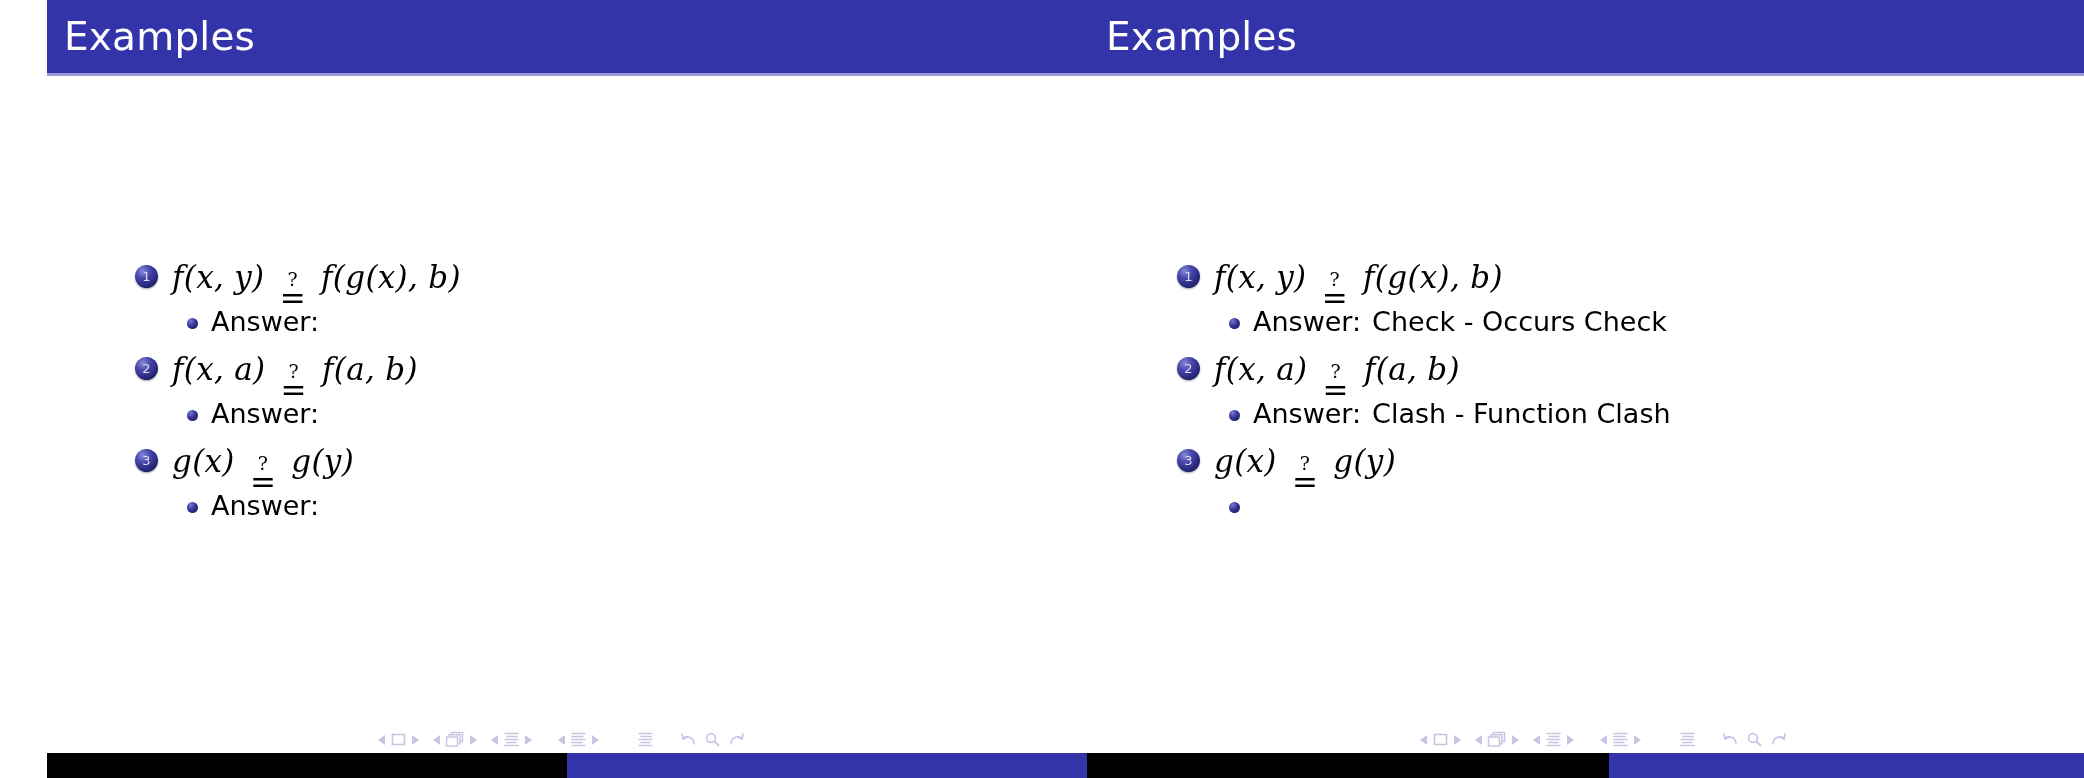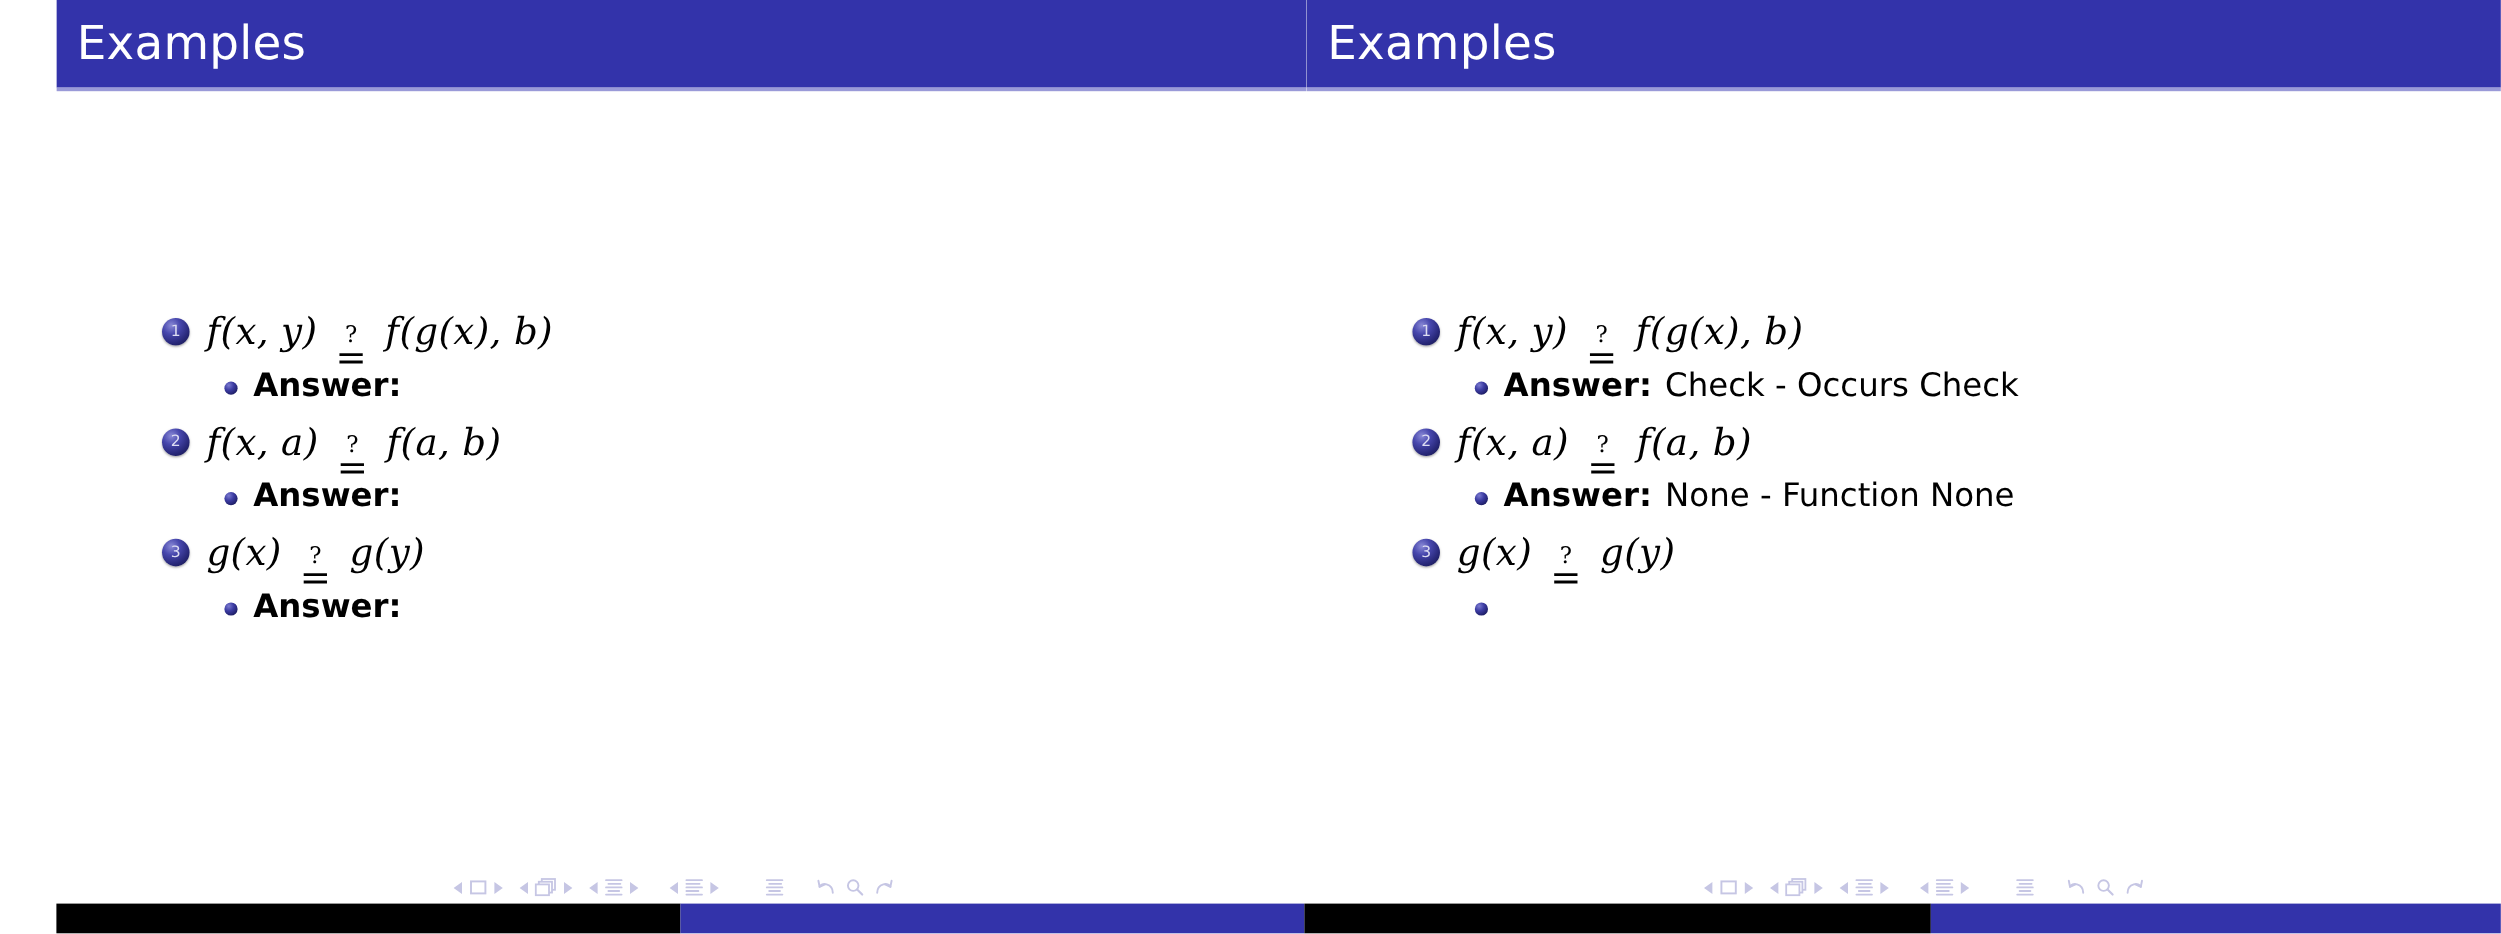--- a/index.html
+++ b/index.html
@@ -153,21 +153,21 @@
     background:
       radial-gradient(circle at 33% 28%, #7b7bd0 0%, #3c3ca3 38%, #1f1f68 75%, #12123a 100%);
   }
   .sub-text {
     font-family: "DejaVu Sans", sans-serif;
     font-size: 27px;
     color: #000000;
     line-height: 42px;
     white-space: nowrap;
   }
-  .sub-text .ans-label { margin-right: 11px; font-weight: bold; }
+  .sub-text .ans-label { margin-right: 11px; }
   .sub-text .mathi {
     font-family: "DejaVu Serif", serif;
     font-style: italic;
   }
   .sub-text .mapsto {
     font-family: "DejaVu Serif", serif;
     font-style: normal;
     margin: 0 5px;
   }
 
@@ -397,21 +397,21 @@
               <span class="qeq">
                 <span class="q">?</span>
                 <span class="e">=</span>
               </span>
               <span>f(a, b)</span>
             </div>
           </div>
           <div class="sub-row">
             <div class="dot-badge"></div>
             <div class="sub-text">
-              <span class="ans-label">Answer:</span><span>None - Function None</span>
+              <span class="ans-label">Answer:</span><span>Clash - Function Clash</span>
             </div>
           </div>
         </div>
 
         <div class="enum-item">
           <div class="enum-row">
             <div class="num-badge">3</div>
             <div class="eq">
               <span>g</span><span>(x)</span>
               <span class="qeq">

